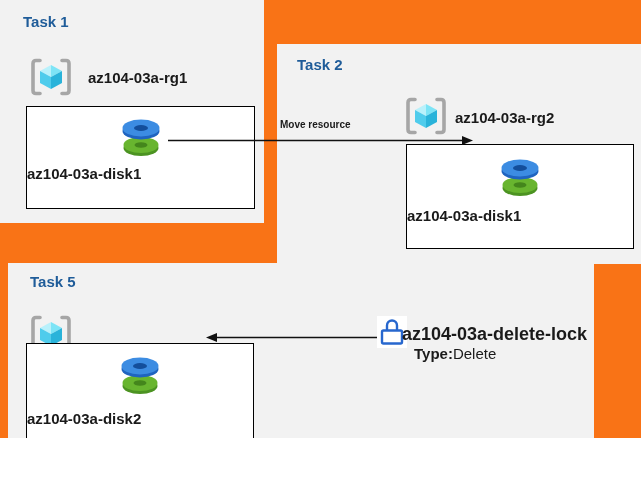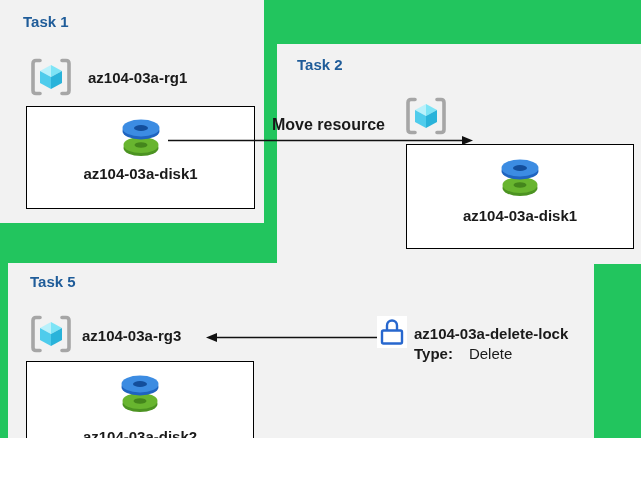--- a/index.html
+++ b/index.html
@@ -6,37 +6,37 @@
     --panel-bg:#f2f2f2; --heading-blue:#1f5c99; --text-dark:#1a1a1a;
     --box-border:#000000; --bracket-gray:#a6a6a6;
     --cube-light:#b9f1fb; --cube-top:#7de4f6; --cube-left:#4fccec; --cube-right:#29b3da;
     --disk-blue-top:#3c8ce2; --disk-blue-side:#1f64c0; --disk-blue-hole:#134e9b;
     --disk-green-top:#68b52f; --disk-green-side:#4c9322; --disk-green-hole:#44861c;
     --lock-blue:#2767ce; --arrow-black:#111111;
   }
   *{margin:0;padding:0;box-sizing:border-box;}
   html,body{background:#ffffff;}
   body{font-family:"Liberation Sans","DejaVu Sans",sans-serif;}
-  .canvas{position:relative;width:641px;height:438px;background:#22c55e;overflow:hidden;text-decoration:underline;}
+  .canvas{position:relative;width:641px;height:438px;background:#f97316;overflow:hidden;text-decoration:underline;}
   .panel{position:absolute;background:var(--panel-bg);}
   .p1{left:0;top:0;width:264px;height:223px;}
   .p2{left:277px;top:0;width:364px;height:220px;margin-top:44px;}
   .p3{left:8px;top:263px;width:586px;height:219px;}
   .task-heading{position:absolute;font-size:15px;font-weight:700;color:var(--heading-blue);line-height:20px;white-space:nowrap;}
   .rg-icon{position:absolute;width:44px;height:40px;}
   .rg-label{position:absolute;font-size:15px;font-weight:700;color:var(--text-dark);line-height:16px;white-space:nowrap;text-align:right;}
   .res-box{position:absolute;background:#ffffff;border:1.5px solid var(--box-border);}
   .disk-icon{position:absolute;left:50%;transform:translateX(-50%);width:52px;height:46px;}
-  .disk-label{position:absolute;left:0;width:100%;text-align:center;font-size:15px;font-weight:700;color:var(--text-dark);line-height:16px;white-space:nowrap;}
+  .disk-label{position:absolute;left:0;width:100%;text-align:left;font-size:15px;font-weight:700;color:var(--text-dark);line-height:16px;white-space:nowrap;}
   .arrow{position:absolute;}
-  .move-label{position:absolute;left:272px;top:115px;font-size:16px;font-weight:700;color:var(--text-dark);line-height:20px;white-space:nowrap;}
+  .move-label{position:absolute;left:280px;top:115px;font-size:10px;font-weight:700;color:var(--text-dark);line-height:20px;white-space:nowrap;}
   .lock-chip{position:absolute;left:377px;top:316px;width:30px;height:32px;background:#ffffff;}
-  .lock-name{position:absolute;left:414px;top:326px;font-size:15px;font-weight:700;color:var(--text-dark);line-height:16px;white-space:nowrap;}
+  .lock-name{position:absolute;left:402px;top:326px;font-size:18px;font-weight:700;color:var(--text-dark);line-height:16px;white-space:nowrap;}
   .lock-type{position:absolute;left:414px;top:346px;font-size:15px;color:var(--text-dark);line-height:16px;white-space:nowrap;}
-  .lock-type .t-label{font-weight:700;margin-right:16px;}
+  .lock-type .t-label{font-weight:700;margin-right:0;}
 </style>
 </head>
 <body>
 
 <div class="canvas">
 
   <section class="panel p1">
     <h2 class="task-heading" style="left:23px;top:12px">Task 1</h2>
 
     <span class="rg-icon" style="left:29px;top:57px">
@@ -72,20 +72,21 @@
     <span class="rg-icon" style="left:127px;top:52px">
       <svg width="44" height="40" viewBox="0 0 44 40">
         <path d="M11 3.5 H7 Q4 3.5 4 6.5 V33.5 Q4 36.5 7 36.5 H11" fill="none" style="stroke:var(--bracket-gray)" stroke-width="3.6" stroke-linecap="round"></path>
         <path d="M33 3.5 H37 Q40 3.5 40 6.5 V33.5 Q40 36.5 37 36.5 H33" fill="none" style="stroke:var(--bracket-gray)" stroke-width="3.6" stroke-linecap="round"></path>
         <polygon points="22,8 11,14 22,20" style="fill:var(--cube-light)"></polygon>
         <polygon points="22,8 33,14 22,20" style="fill:var(--cube-top)"></polygon>
         <polygon points="11,14 22,20 22,32 11,26" style="fill:var(--cube-left)"></polygon>
         <polygon points="33,14 22,20 22,32 33,26" style="fill:var(--cube-right)"></polygon>
       </svg>
     </span>
+    <span class="rg-label" style="left:178px;top:66px">az104-03a-rg2</span>
 
     <div class="res-box" style="left:129px;top:100px;width:228px;height:105px">
       <span class="disk-icon" style="top:10px">
         <svg width="52" height="46" viewBox="0 0 52 46">
           <ellipse cx="26" cy="33" rx="17.5" ry="8" style="fill:var(--disk-green-side)"></ellipse>
           <ellipse cx="26" cy="30" rx="17.5" ry="8" style="fill:var(--disk-green-top)"></ellipse>
           <ellipse cx="26" cy="30" rx="6.5" ry="2.8" style="fill:var(--disk-green-hole)"></ellipse>
           <ellipse cx="26" cy="16" rx="18.5" ry="8.5" style="fill:var(--disk-blue-side)"></ellipse>
           <ellipse cx="26" cy="13" rx="18.5" ry="8.5" style="fill:var(--disk-blue-top)"></ellipse>
           <ellipse cx="26" cy="13" rx="7" ry="3" style="fill:var(--disk-blue-hole)"></ellipse>
@@ -101,23 +102,22 @@
     <span class="rg-icon" style="left:21px;top:51px">
       <svg width="44" height="40" viewBox="0 0 44 40">
         <path d="M11 3.5 H7 Q4 3.5 4 6.5 V33.5 Q4 36.5 7 36.5 H11" fill="none" style="stroke:var(--bracket-gray)" stroke-width="3.6" stroke-linecap="round"></path>
         <path d="M33 3.5 H37 Q40 3.5 40 6.5 V33.5 Q40 36.5 37 36.5 H33" fill="none" style="stroke:var(--bracket-gray)" stroke-width="3.6" stroke-linecap="round"></path>
         <polygon points="22,8 11,14 22,20" style="fill:var(--cube-light)"></polygon>
         <polygon points="22,8 33,14 22,20" style="fill:var(--cube-top)"></polygon>
         <polygon points="11,14 22,20 22,32 11,26" style="fill:var(--cube-left)"></polygon>
         <polygon points="33,14 22,20 22,32 33,26" style="fill:var(--cube-right)"></polygon>
       </svg>
     </span>
-    <span class="rg-label" style="left:74px;top:65px">az104-03a-rg3</span>
 
-    <div class="res-box" style="left:18px;top:98px;width:228px;height:103px">
+    <div class="res-box" style="left:18px;top:80px;width:228px;height:103px">
       <span class="disk-icon" style="top:9px">
         <svg width="52" height="46" viewBox="0 0 52 46">
           <ellipse cx="26" cy="33" rx="17.5" ry="8" style="fill:var(--disk-green-side)"></ellipse>
           <ellipse cx="26" cy="30" rx="17.5" ry="8" style="fill:var(--disk-green-top)"></ellipse>
           <ellipse cx="26" cy="30" rx="6.5" ry="2.8" style="fill:var(--disk-green-hole)"></ellipse>
           <ellipse cx="26" cy="16" rx="18.5" ry="8.5" style="fill:var(--disk-blue-side)"></ellipse>
           <ellipse cx="26" cy="13" rx="18.5" ry="8.5" style="fill:var(--disk-blue-top)"></ellipse>
           <ellipse cx="26" cy="13" rx="7" ry="3" style="fill:var(--disk-blue-hole)"></ellipse>
         </svg>
       </span>

